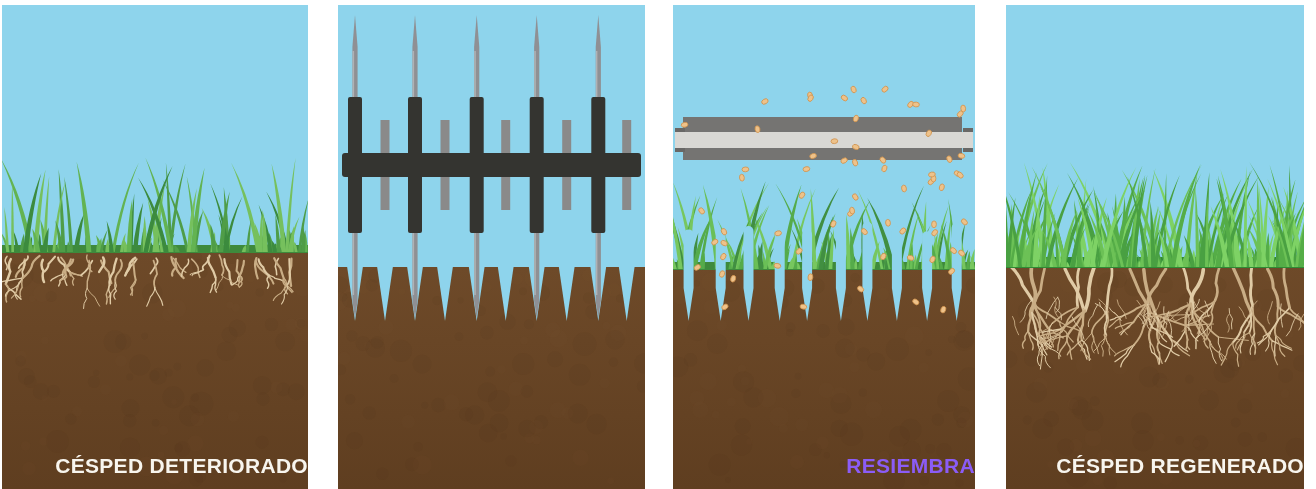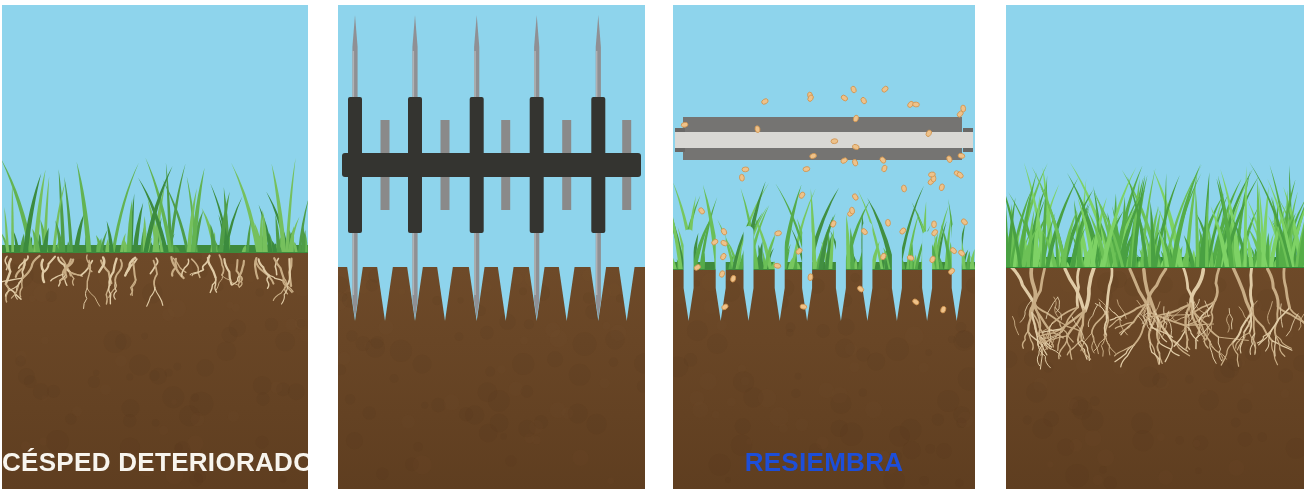--- a/index.html
+++ b/index.html
@@ -11,22 +11,22 @@
     overflow:hidden;
   }
   .panel{position:absolute;top:5px;height:484px;overflow:hidden;}
   #panel-0{left:2px;width:306px;}
   #panel-1{left:338px;width:307px;}
   #panel-2{left:673px;width:302px;}
   #panel-3{left:1006px;width:298px;}
   .panel svg{position:absolute;left:0;top:0;width:100%;height:100%;display:block;}
   .panel-label{
     position:absolute;left:0;right:0;bottom:11px;
-    text-align:center;
-    font-size:26px;font-weight:bold;
+    text-align:right;
+    font-size:21px;font-weight:bold;
     letter-spacing:0.3px;
     white-space:nowrap;
   }
 </style>
 </head>
 <body>
 
 <div class="figure">
 
   <div class="panel" id="panel-0">
@@ -781,21 +781,21 @@
           <ellipse cx="104.4" cy="260.8" rx="3.4" ry="2.4" fill="#eec28a" stroke="#d0934e" stroke-width="0.8" transform="rotate(12 104.4 260.8)"></ellipse>
           <ellipse cx="133.4" cy="164.1" rx="3.4" ry="2.4" fill="#eec28a" stroke="#d0934e" stroke-width="0.8" transform="rotate(349 133.4 164.1)"></ellipse>
           <ellipse cx="243.0" cy="99.5" rx="3.4" ry="2.4" fill="#eec28a" stroke="#d0934e" stroke-width="0.8" transform="rotate(7 243.0 99.5)"></ellipse>
           <ellipse cx="209.9" cy="155.1" rx="3.4" ry="2.4" fill="#eec28a" stroke="#d0934e" stroke-width="0.8" transform="rotate(232 209.9 155.1)"></ellipse>
           <ellipse cx="259.5" cy="254.4" rx="3.4" ry="2.4" fill="#eec28a" stroke="#d0934e" stroke-width="0.8" transform="rotate(115 259.5 254.4)"></ellipse>
           <ellipse cx="284.4" cy="168.6" rx="3.4" ry="2.4" fill="#eec28a" stroke="#d0934e" stroke-width="0.8" transform="rotate(36 284.4 168.6)"></ellipse>
           <ellipse cx="287.2" cy="170.1" rx="3.4" ry="2.4" fill="#eec28a" stroke="#d0934e" stroke-width="0.8" transform="rotate(226 287.2 170.1)"></ellipse>
           <ellipse cx="50.3" cy="251.6" rx="3.4" ry="2.4" fill="#eec28a" stroke="#d0934e" stroke-width="0.8" transform="rotate(299 50.3 251.6)"></ellipse>
         </g>
       </svg>
-    <div class="panel-label" style="color: #1d4ed8; margin-top: 8px;">RESIEMBRA</div>
+    <div class="panel-label" style="color: #8b5cf6; margin-top: 8px;">RESIEMBRA</div>
   </div>
 
   <div class="panel" id="panel-3">
     <svg viewBox="0 0 298 484">
         <rect x="0" y="0" width="298" height="484" fill="#8ed4ec"></rect>
         <defs>
           <linearGradient id="soilg3" x1="0" y1="0" x2="0" y2="1">
             <stop offset="0%" stop-color="#6e4a29"></stop>
             <stop offset="100%" stop-color="#5f3e20"></stop>
           </linearGradient>
@@ -1425,15 +1425,16 @@
           <path d="M139.6,262.0 Q132.6,207.6 121.3,171.3 Q135.8,207.6 142.7,262.0 Z" fill="#49a042"></path>
           <path d="M284.9,262.0 Q276.0,209.0 261.2,173.6 Q279.4,209.0 288.3,262.0 Z" fill="#7ed265"></path>
           <path d="M218.7,262.0 Q212.9,225.5 204.5,201.1 Q217.6,225.5 223.3,262.0 Z" fill="#7ed265"></path>
           <path d="M57.5,262.0 Q45.7,201.6 25.7,161.4 Q49.4,201.6 61.2,262.0 Z" fill="#6cc156"></path>
           <path d="M193.1,262.0 Q194.7,233.7 200.2,214.8 Q199.7,233.7 198.0,262.0 Z" fill="#49a042"></path>
           <path d="M292.7,262.0 Q302.5,204.1 323.0,165.5 Q307.1,204.1 297.3,262.0 Z" fill="#55ad47"></path>
           <path d="M64.8,262.0 Q68.5,231.9 77.5,211.9 Q73.0,231.9 69.3,262.0 Z" fill="#49a042"></path>
           <path d="M283.4,262.0 Q268.9,199.0 243.3,157.1 Q271.7,199.0 286.2,262.0 Z" fill="#49a042"></path>
         </g>
       </svg>
+    <div class="panel-label" style="color: rgb(248, 245, 238);">CÉSPED REGENERADO</div>
   </div>
 
 </div>
 
 </body></html>

